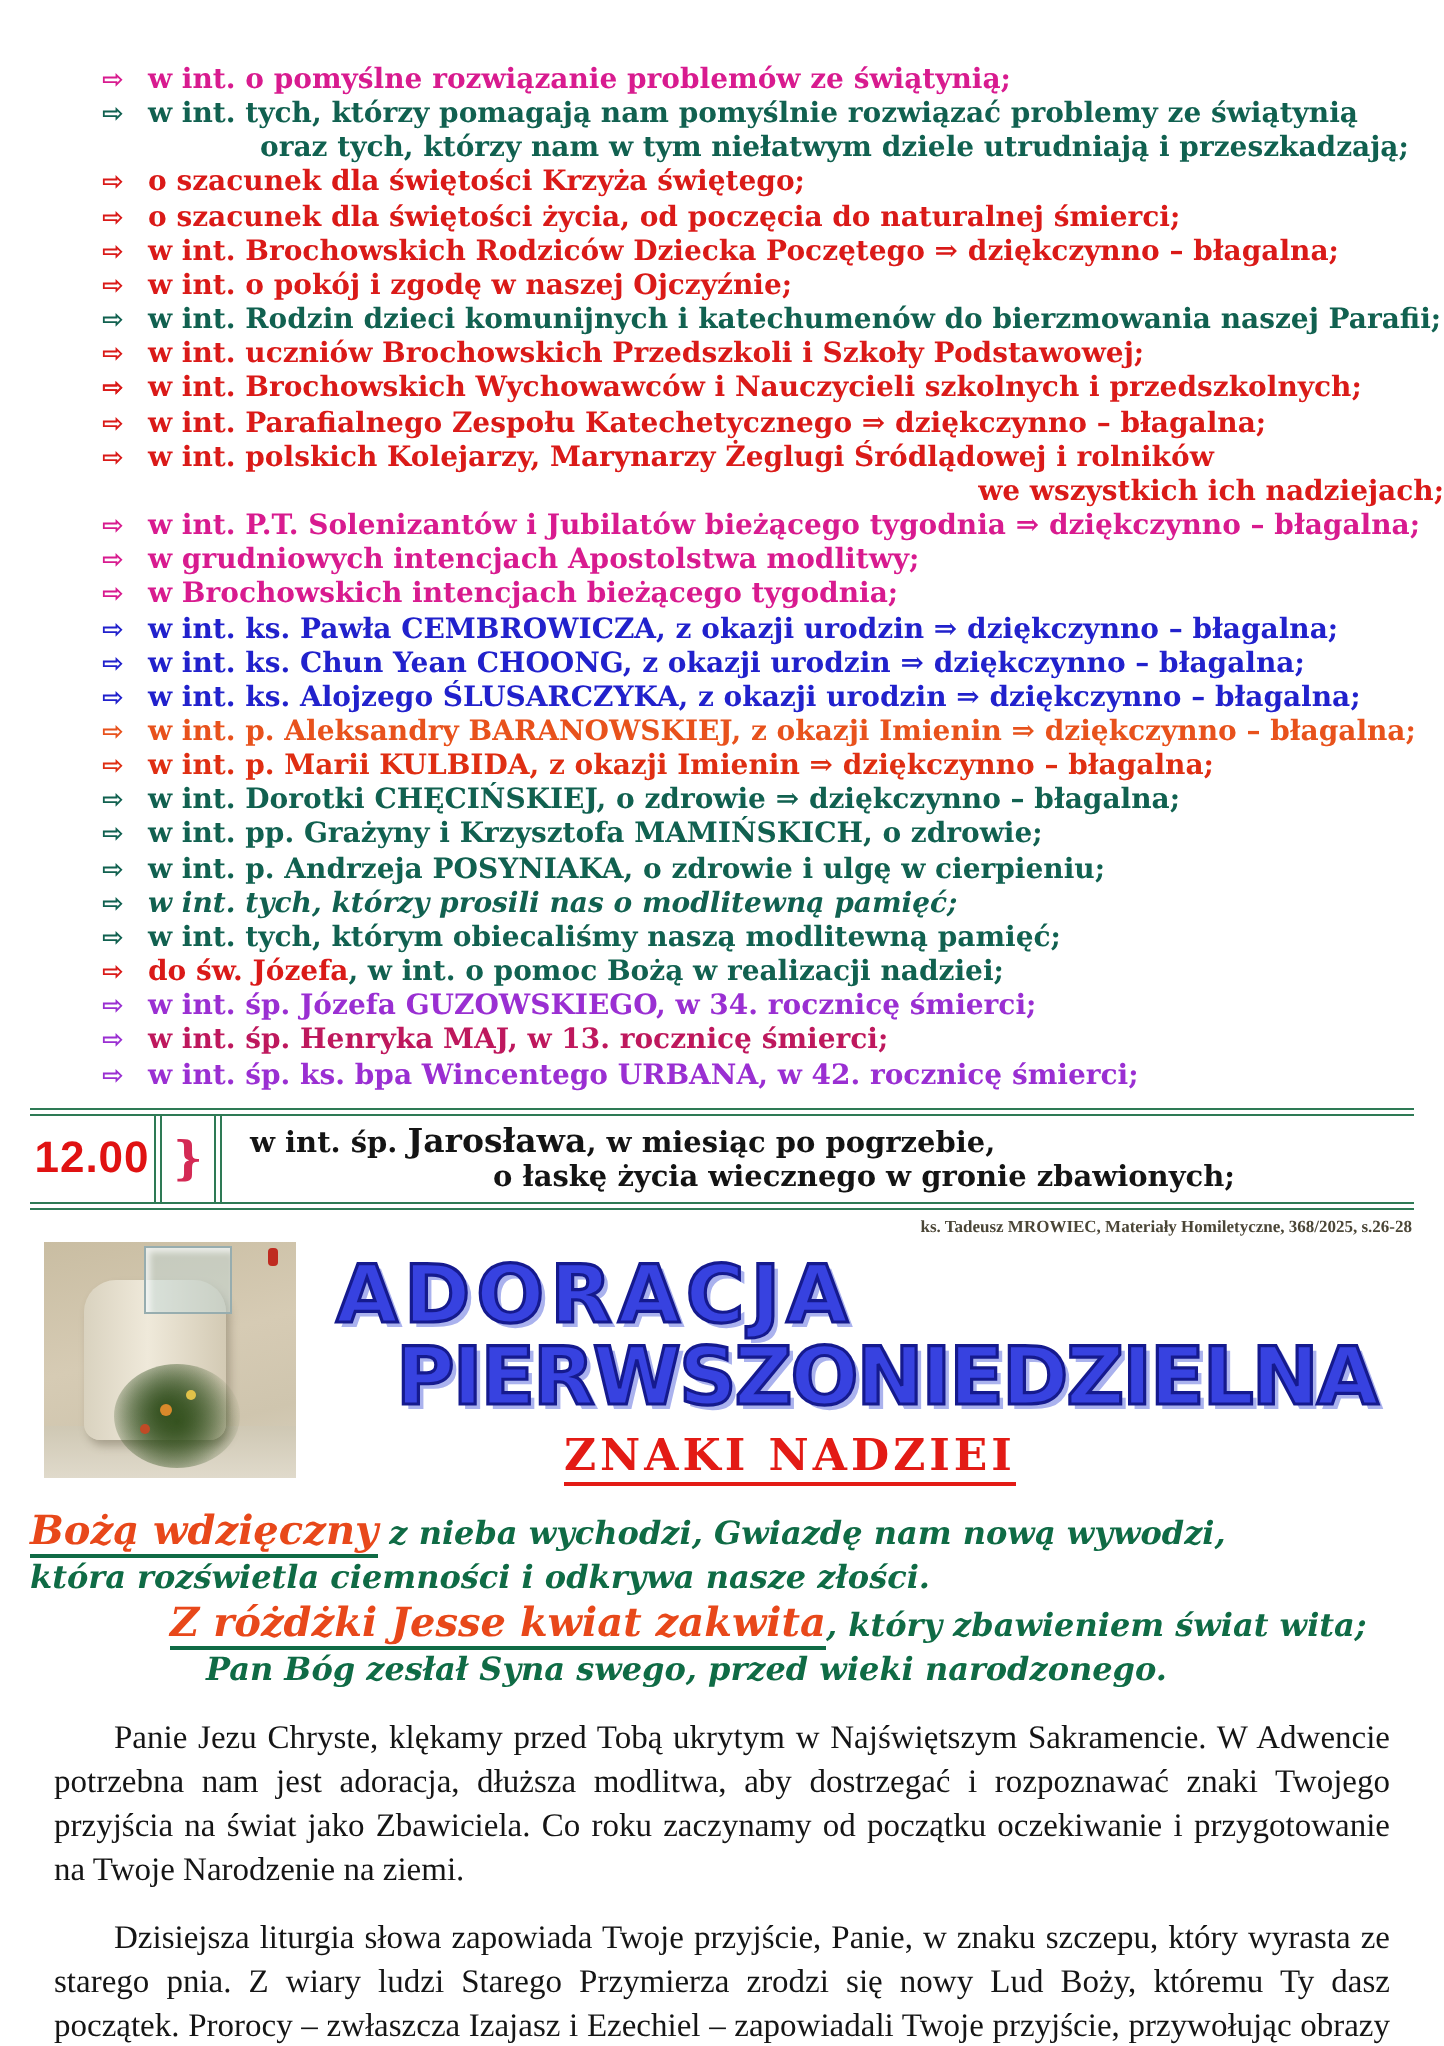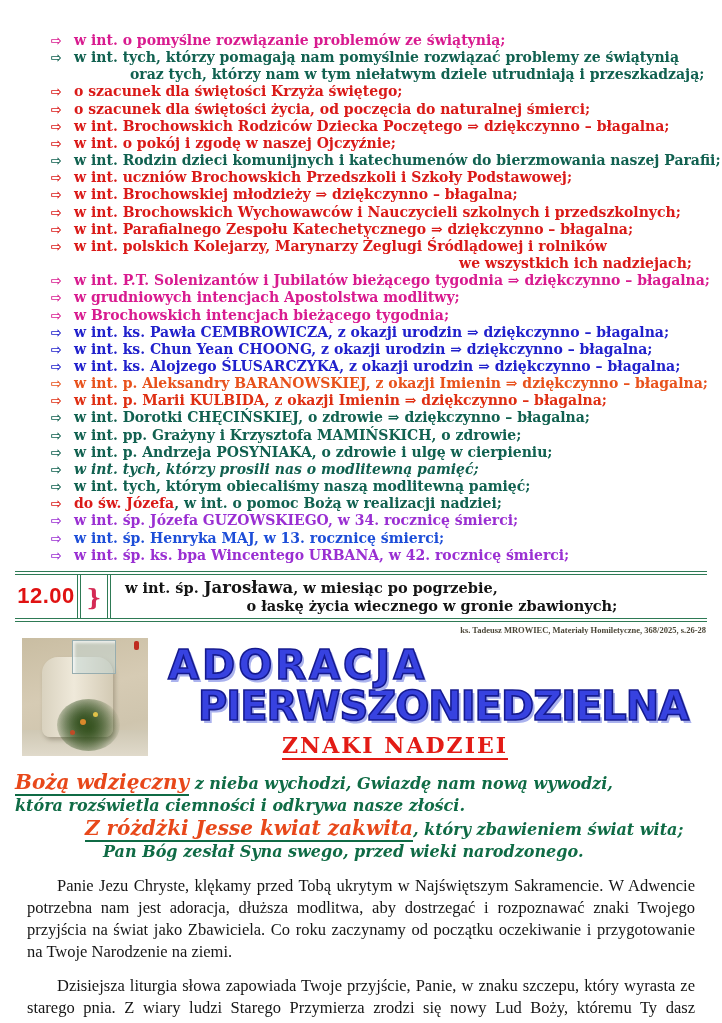--- a/index.html
+++ b/index.html
@@ -13,21 +13,21 @@
   .int-row{
     position:relative;white-space:nowrap;
     padding-left:74px;font-weight:bold;font-size:14px;line-height:17.15px;
     font-family:"DejaVu Serif","DejaVu Sans",serif;
   }
   .int-row .arrow{
     position:absolute;left:51px;top:0;
     font-family:"DejaVu Sans",sans-serif;font-weight:bold;font-size:13px;
   }
   .int-row.cont-indent{padding-left:130px;}
-  .int-row.cont-right{padding-left:0;padding-right:30px;text-align:right;}
+  .int-row.cont-right{padding-left:0;text-align:right;}
   
   .mass-block{
     margin:7px 15px 0 15px;
     border-top:4px double #2e7a55;border-bottom:4px double #2e7a55;
     display:flex;align-items:stretch;
   }
   .mass-time{
     width:62px;display:flex;align-items:center;justify-content:center;
     color:#e01212;font-weight:bold;font-size:22px;letter-spacing:.5px;
     font-family:Liberation Sans, sans-serif;
@@ -100,41 +100,41 @@
 <div class="intentions">
     <div class="int-row"><span class="arrow" style="color: rgb(216, 27, 143);">⇨</span><span style="color: rgb(216, 27, 143);">w int. o pomyślne rozwiązanie problemów ze świątynią;</span></div>
     <div class="int-row"><span class="arrow" style="color: rgb(17, 97, 80);">⇨</span><span style="color: rgb(17, 97, 80);">w int. tych, którzy pomagają nam pomyślnie rozwiązać problemy ze świątynią</span></div>
     <div class="int-row cont-indent"><span style="color: rgb(17, 97, 80);">oraz tych, którzy nam w tym niełatwym dziele utrudniają i przeszkadzają;</span></div>
     <div class="int-row"><span class="arrow" style="color: rgb(218, 26, 24);">⇨</span><span style="color: rgb(218, 26, 24);">o szacunek dla świętości Krzyża świętego;</span></div>
     <div class="int-row"><span class="arrow" style="color: rgb(218, 26, 24);">⇨</span><span style="color: rgb(218, 26, 24);">o szacunek dla świętości życia, od poczęcia do naturalnej śmierci;</span></div>
     <div class="int-row"><span class="arrow" style="color: rgb(218, 26, 24);">⇨</span><span style="color: rgb(218, 26, 24);">w int. Brochowskich Rodziców Dziecka Poczętego ⇒ dziękczynno – błagalna;</span></div>
     <div class="int-row"><span class="arrow" style="color: rgb(218, 26, 24);">⇨</span><span style="color: rgb(218, 26, 24);">w int. o pokój i zgodę w naszej Ojczyźnie;</span></div>
     <div class="int-row"><span class="arrow" style="color: rgb(17, 97, 80);">⇨</span><span style="color: rgb(17, 97, 80);">w int. Rodzin dzieci komunijnych i katechumenów do bierzmowania naszej Parafii;</span></div>
     <div class="int-row"><span class="arrow" style="color: rgb(218, 26, 24);">⇨</span><span style="color: rgb(218, 26, 24);">w int. uczniów Brochowskich Przedszkoli i Szkoły Podstawowej;</span></div>
-    <div class="int-row"><span class="arrow" style="color: rgb(218, 26, 24);">⇨</span><span style="color: rgb(218, 26, 24);">w int. Brochowskiej młodzieży ⇒ dziękczynno – błagalna;</span></div>
+    <div class="int-row"><span class="arrow" style="color: rgb(218, 26, 24);">⇨</span></div>
     <div class="int-row"><span class="arrow" style="color: rgb(218, 26, 24);">⇨</span><span style="color: rgb(218, 26, 24);">w int. Brochowskich Wychowawców i Nauczycieli szkolnych i przedszkolnych;</span></div>
     <div class="int-row"><span class="arrow" style="color: rgb(218, 26, 24);">⇨</span><span style="color: rgb(218, 26, 24);">w int. Parafialnego Zespołu Katechetycznego ⇒ dziękczynno – błagalna;</span></div>
     <div class="int-row"><span class="arrow" style="color: rgb(218, 26, 24);">⇨</span><span style="color: rgb(218, 26, 24);">w int. polskich Kolejarzy, Marynarzy Żeglugi Śródlądowej i rolników</span></div>
     <div class="int-row cont-right"><span style="color: rgb(218, 26, 24);">we wszystkich ich nadziejach;</span></div>
     <div class="int-row"><span class="arrow" style="color: rgb(216, 27, 143);">⇨</span><span style="color: rgb(216, 27, 143);">w int. P.T. Solenizantów i Jubilatów bieżącego tygodnia ⇒ dziękczynno – błagalna;</span></div>
     <div class="int-row"><span class="arrow" style="color: rgb(216, 27, 143);">⇨</span><span style="color: rgb(216, 27, 143);">w grudniowych intencjach Apostolstwa modlitwy;</span></div>
     <div class="int-row"><span class="arrow" style="color: rgb(216, 27, 143);">⇨</span><span style="color: rgb(216, 27, 143);">w Brochowskich intencjach bieżącego tygodnia;</span></div>
     <div class="int-row"><span class="arrow" style="color: rgb(33, 33, 204);">⇨</span><span style="color: rgb(33, 33, 204);">w int. ks. Pawła CEMBROWICZA, z okazji urodzin ⇒ dziękczynno – błagalna;</span></div>
     <div class="int-row"><span class="arrow" style="color: rgb(33, 33, 204);">⇨</span><span style="color: rgb(33, 33, 204);">w int. ks. Chun Yean CHOONG, z okazji urodzin ⇒ dziękczynno – błagalna;</span></div>
     <div class="int-row"><span class="arrow" style="color: rgb(33, 33, 204);">⇨</span><span style="color: rgb(33, 33, 204);">w int. ks. Alojzego ŚLUSARCZYKA, z okazji urodzin ⇒ dziękczynno – błagalna;</span></div>
     <div class="int-row"><span class="arrow" style="color: rgb(232, 82, 28);">⇨</span><span style="color: rgb(232, 82, 28);">w int. p. Aleksandry BARANOWSKIEJ, z okazji Imienin ⇒ dziękczynno – błagalna;</span></div>
     <div class="int-row"><span class="arrow" style="color: rgb(223, 46, 18);">⇨</span><span style="color: rgb(223, 46, 18);">w int. p. Marii KULBIDA, z okazji Imienin ⇒ dziękczynno – błagalna;</span></div>
     <div class="int-row"><span class="arrow" style="color: rgb(17, 97, 80);">⇨</span><span style="color: rgb(17, 97, 80);">w int. Dorotki CHĘCIŃSKIEJ, o zdrowie ⇒ dziękczynno – błagalna;</span></div>
     <div class="int-row"><span class="arrow" style="color: rgb(17, 97, 80);">⇨</span><span style="color: rgb(17, 97, 80);">w int. pp. Grażyny i Krzysztofa MAMIŃSKICH, o zdrowie;</span></div>
     <div class="int-row"><span class="arrow" style="color: rgb(17, 97, 80);">⇨</span><span style="color: rgb(17, 97, 80);">w int. p. Andrzeja POSYNIAKA, o zdrowie i ulgę w cierpieniu;</span></div>
     <div class="int-row"><span class="arrow" style="color: rgb(17, 97, 80);">⇨</span><span style="color: rgb(17, 97, 80); font-style: italic;">w int. tych, którzy prosili nas o modlitewną pamięć;</span></div>
     <div class="int-row"><span class="arrow" style="color: rgb(17, 97, 80);">⇨</span><span style="color: rgb(17, 97, 80);">w int. tych, którym obiecaliśmy naszą modlitewną pamięć;</span></div>
     <div class="int-row"><span class="arrow" style="color: rgb(218, 26, 24);">⇨</span><span style="color: rgb(218, 26, 24);">do św. Józefa</span><span style="color: rgb(17, 97, 80);">, w int. o pomoc Bożą w realizacji nadziei;</span></div>
     <div class="int-row"><span class="arrow" style="color: rgb(154, 47, 210);">⇨</span><span style="color: rgb(154, 47, 210);">w int. śp. Józefa GUZOWSKIEGO, w 34. rocznicę śmierci;</span></div>
-    <div class="int-row"><span class="arrow" style="color: rgb(154, 47, 210);">⇨</span><span style="color: #1d4ed8;">w int. śp. Henryka MAJ, w 13. rocznicę śmierci;</span></div>
+    <div class="int-row"><span class="arrow" style="color: rgb(154, 47, 210);">⇨</span><span style="color: #be185d;">w int. śp. Henryka MAJ, w 13. rocznicę śmierci;</span></div>
     <div class="int-row"><span class="arrow" style="color: rgb(154, 47, 210);">⇨</span><span style="color: rgb(154, 47, 210);">w int. śp. ks. bpa Wincentego URBANA, w 42. rocznicę śmierci;</span></div>
   </div>
 
 <div class="mass-block">
   <div class="mass-time">12.00</div>
   <div class="mass-brace">}</div>
   <div class="mass-text">
     <div class="mass-line1"><span>w int. śp. </span><span class="mass-name">Jarosława</span><span>, w miesiąc po pogrzebie,</span></div>
     <div class="mass-line2">o łaskę życia wiecznego w gronie zbawionych;</div>
   </div>

